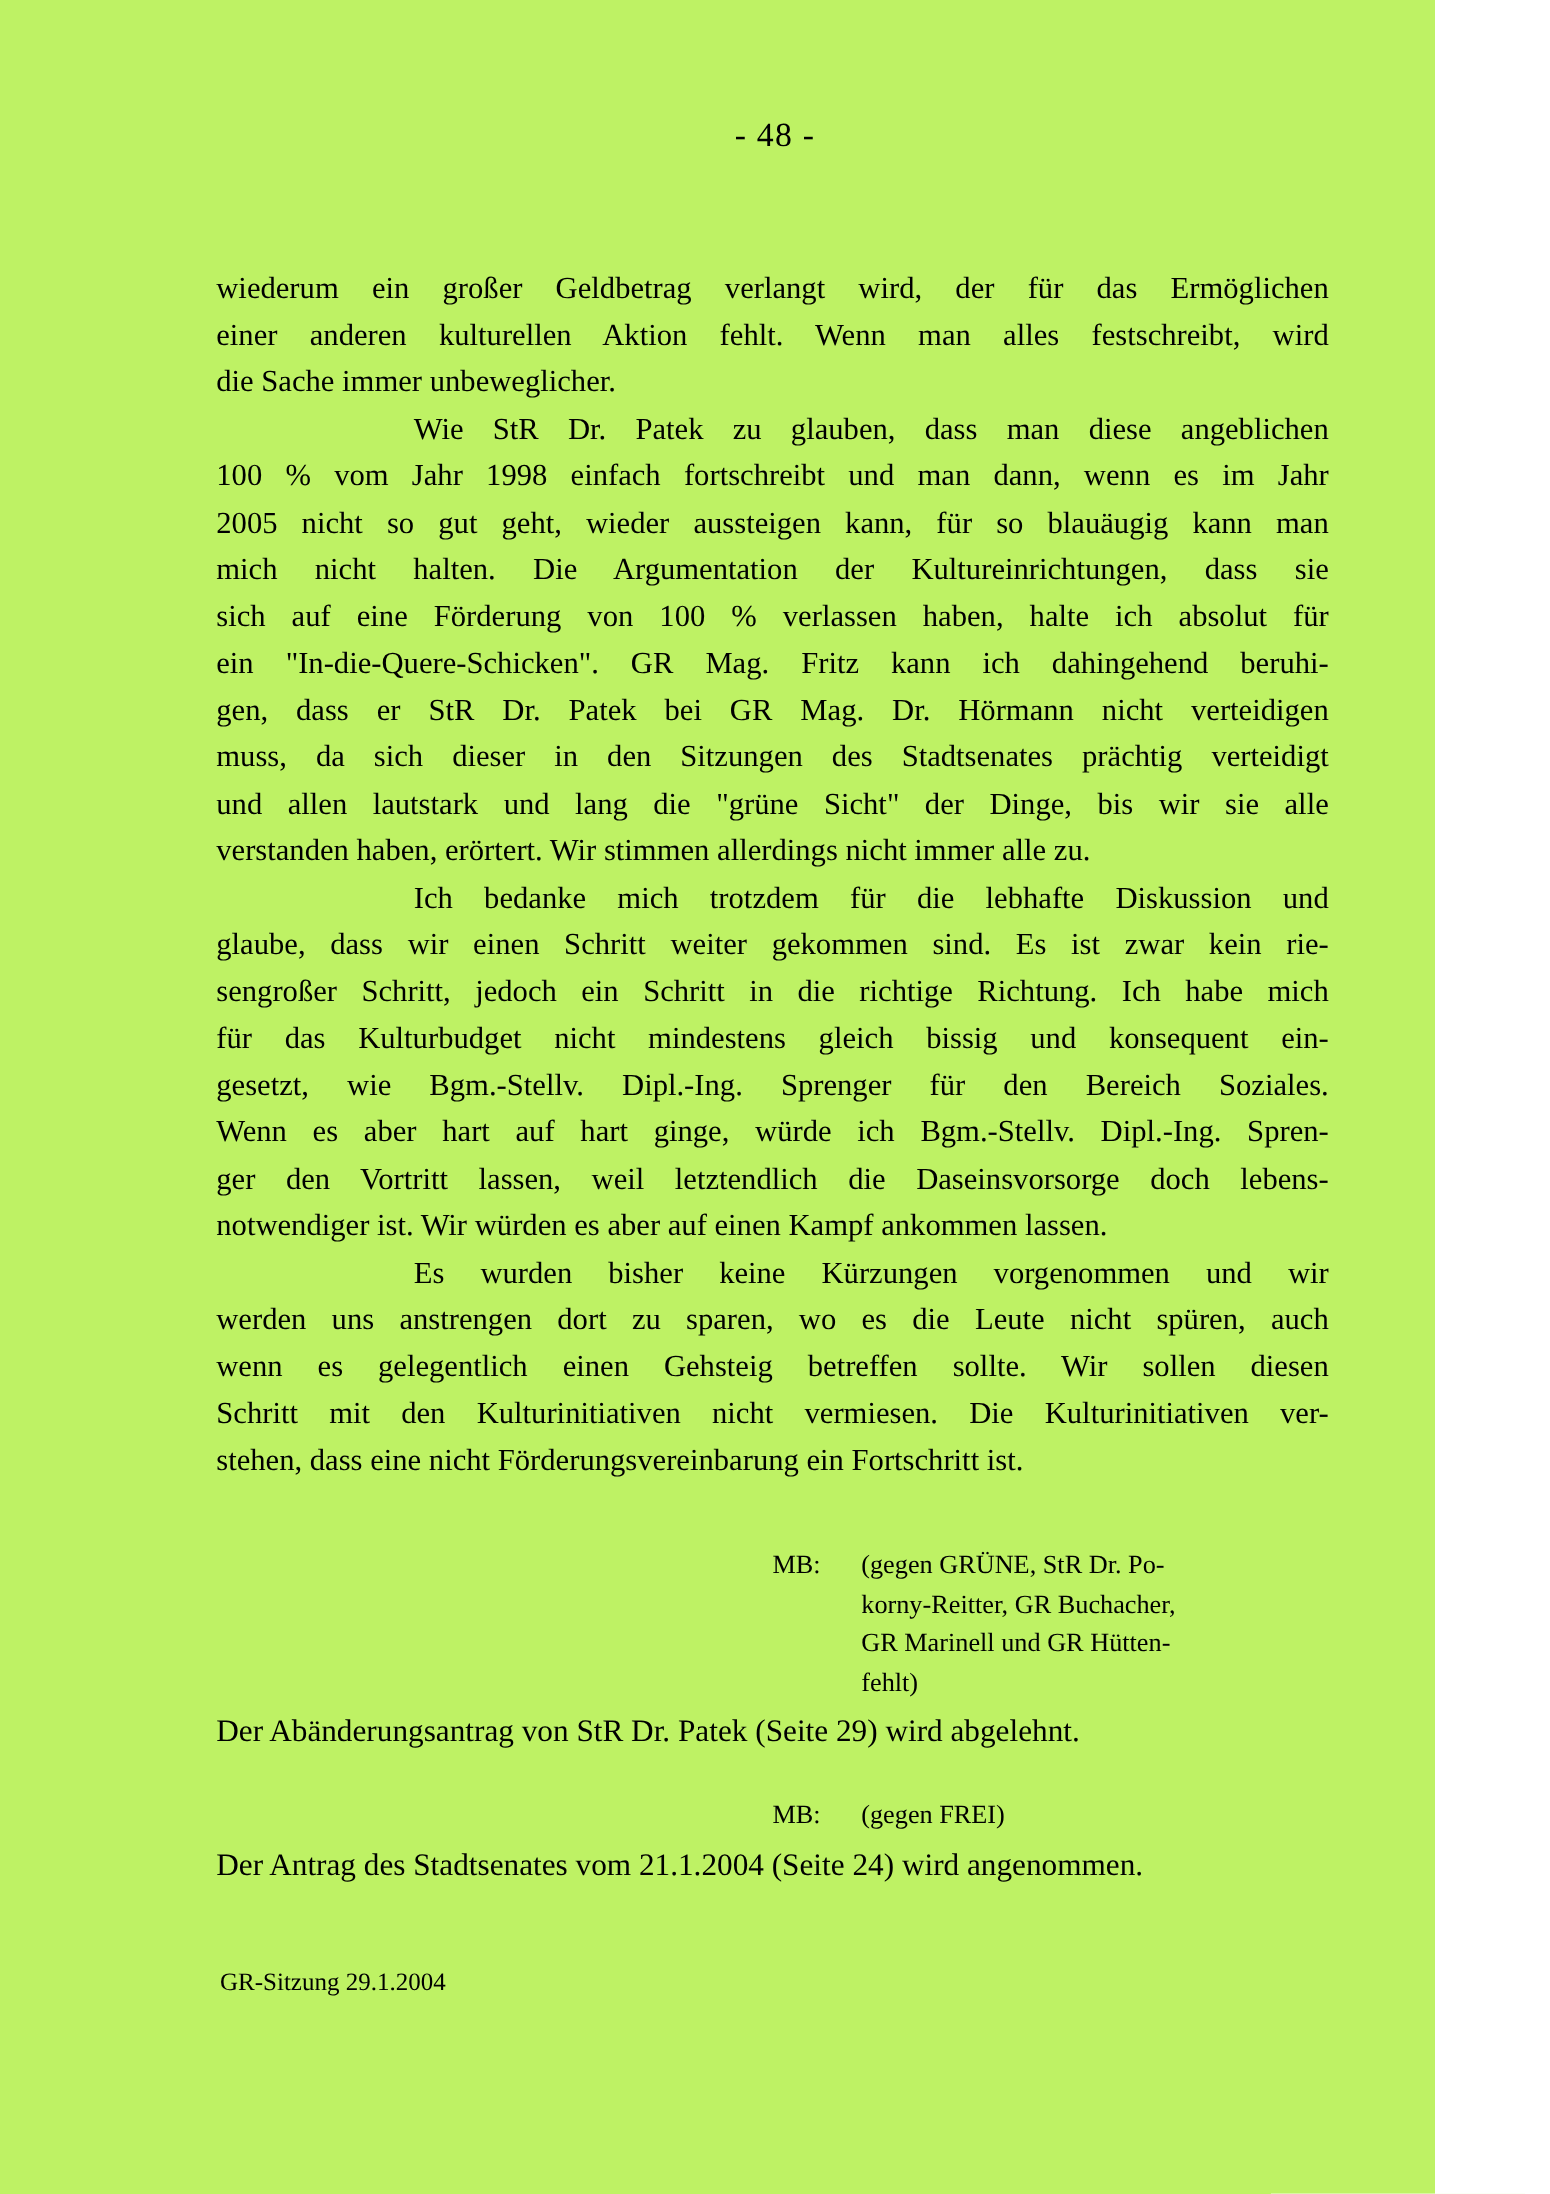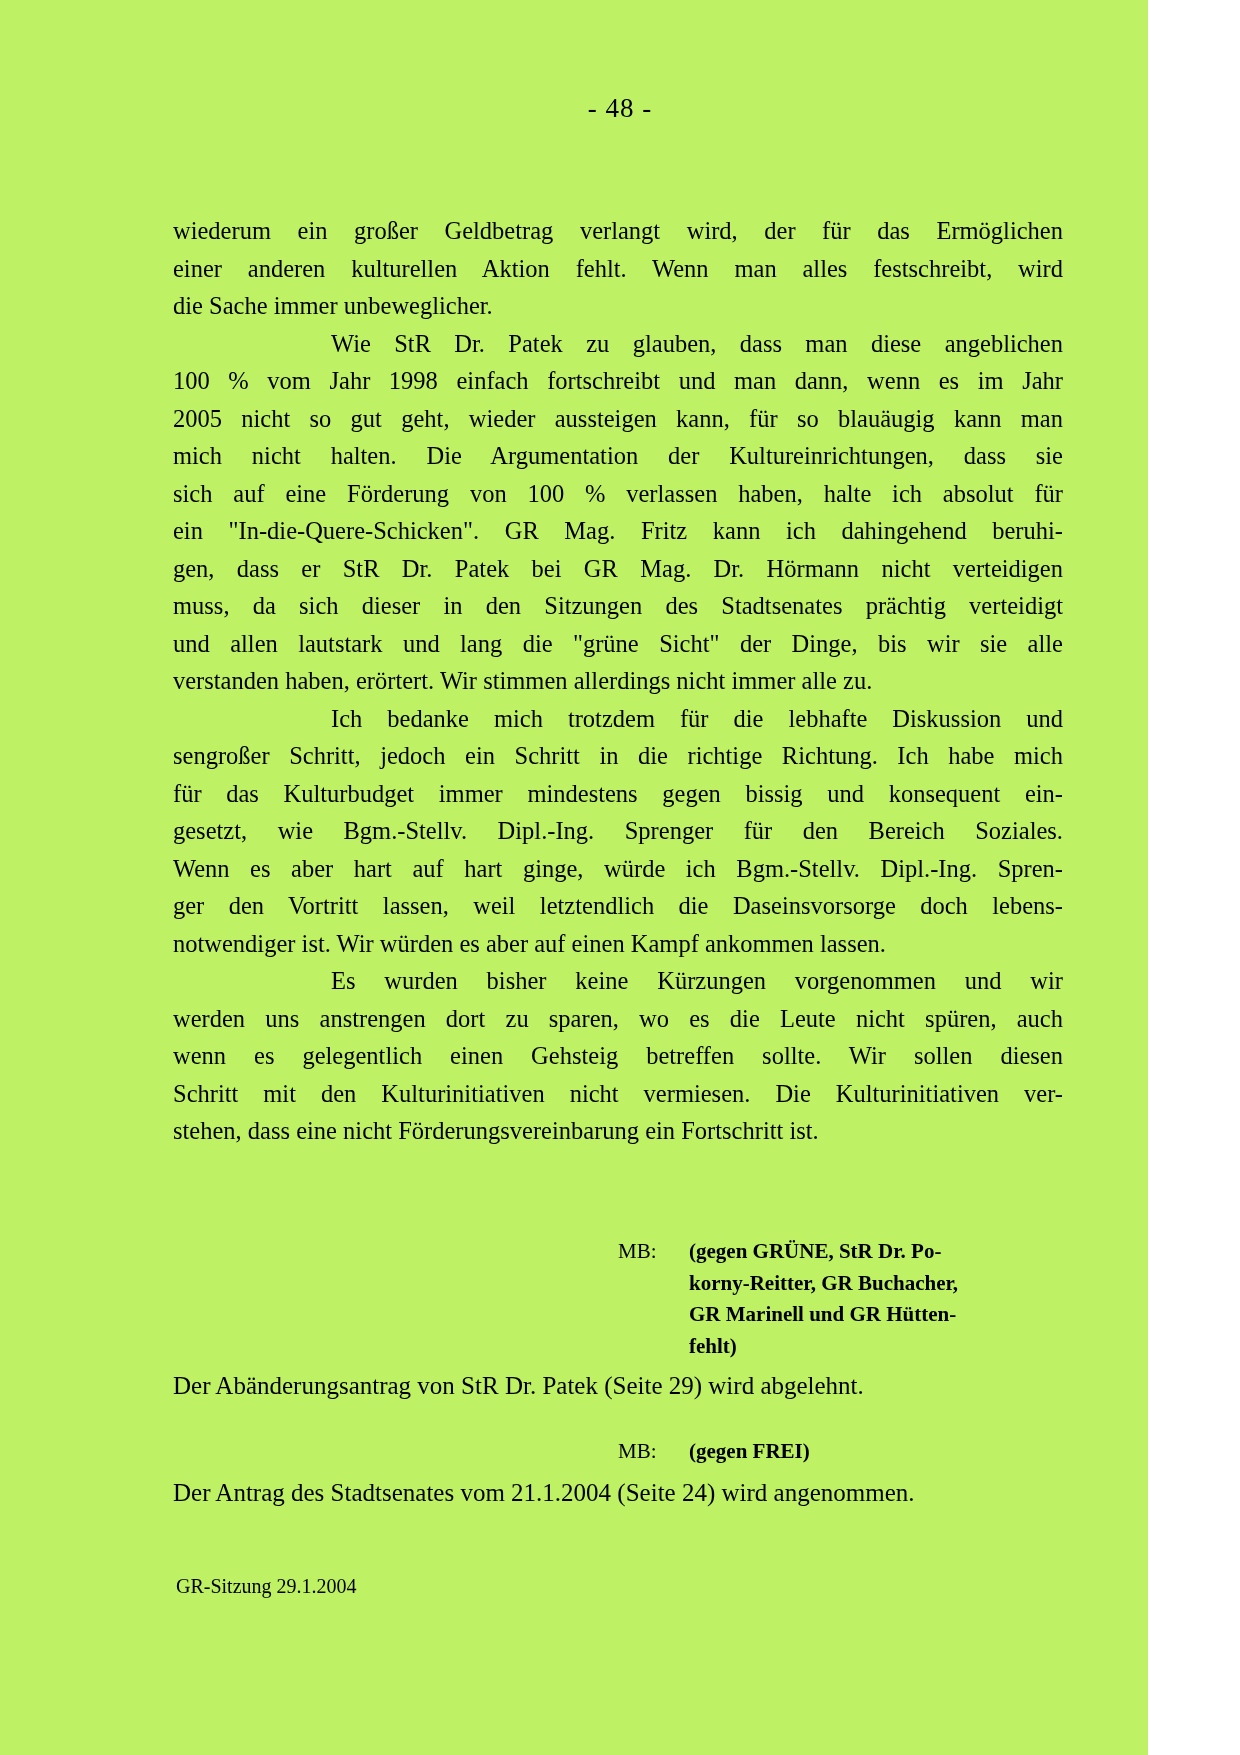--- a/index.html
+++ b/index.html
@@ -58,21 +58,20 @@
     top: 0;
     line-height: 31.5px;
   }
   .vote-lines {
     margin-left: 71px;
     width: 370px;
   }
   .vline {
     line-height: 31.5px;
     text-align: left;
-    font-weight: bold;
   }
   .result {
     position: absolute;
     left: 173px;
     font-size: 25px;
     line-height: 37.5px;
     white-space: nowrap;
     text-align: right;
   }
   .result.r1 { top: 1367px; }
@@ -105,22 +104,23 @@
         <div class="line">mich nicht halten. Die Argumentation der Kultureinrichtungen, dass sie</div>
         <div class="line">sich auf eine Förderung von 100 % verlassen haben, halte ich absolut für</div>
         <div class="line">ein "In-die-Quere-Schicken". GR Mag. Fritz kann ich dahingehend beruhi-</div>
         <div class="line">gen, dass er StR Dr. Patek bei GR Mag. Dr. Hörmann nicht verteidigen</div>
         <div class="line">muss, da sich dieser in den Sitzungen des Stadtsenates prächtig verteidigt</div>
         <div class="line">und allen lautstark und lang die "grüne Sicht" der Dinge, bis wir sie alle</div>
         <div class="line para-end">verstanden haben, erörtert. Wir stimmen allerdings nicht immer alle zu.</div>
       </div>
       <div>
         <div class="line indent">Ich bedanke mich trotzdem für die lebhafte Diskussion und</div>
+        <div class="line">glaube, dass wir einen Schritt weiter gekommen sind. Es ist zwar kein rie-</div>
         <div class="line">sengroßer Schritt, jedoch ein Schritt in die richtige Richtung. Ich habe mich</div>
-        <div class="line">für das Kulturbudget immer mindestens gegen bissig und konsequent ein-</div>
+        <div class="line">für das Kulturbudget nicht mindestens gleich bissig und konsequent ein-</div>
         <div class="line">gesetzt, wie Bgm.-Stellv. Dipl.-Ing. Sprenger für den Bereich Soziales.</div>
         <div class="line">Wenn es aber hart auf hart ginge, würde ich Bgm.-Stellv. Dipl.-Ing. Spren-</div>
         <div class="line">ger den Vortritt lassen, weil letztendlich die Daseinsvorsorge doch lebens-</div>
         <div class="line para-end">notwendiger ist. Wir würden es aber auf einen Kampf ankommen lassen.</div>
       </div>
       <div>
         <div class="line indent">Es wurden bisher keine Kürzungen vorgenommen und wir</div>
         <div class="line">werden uns anstrengen dort zu sparen, wo es die Leute nicht spüren, auch</div>
         <div class="line">wenn es gelegentlich einen Gehsteig betreffen sollte. Wir sollen diesen</div>
         <div class="line">Schritt mit den Kulturinitiativen nicht vermiesen. Die Kulturinitiativen ver-</div>

